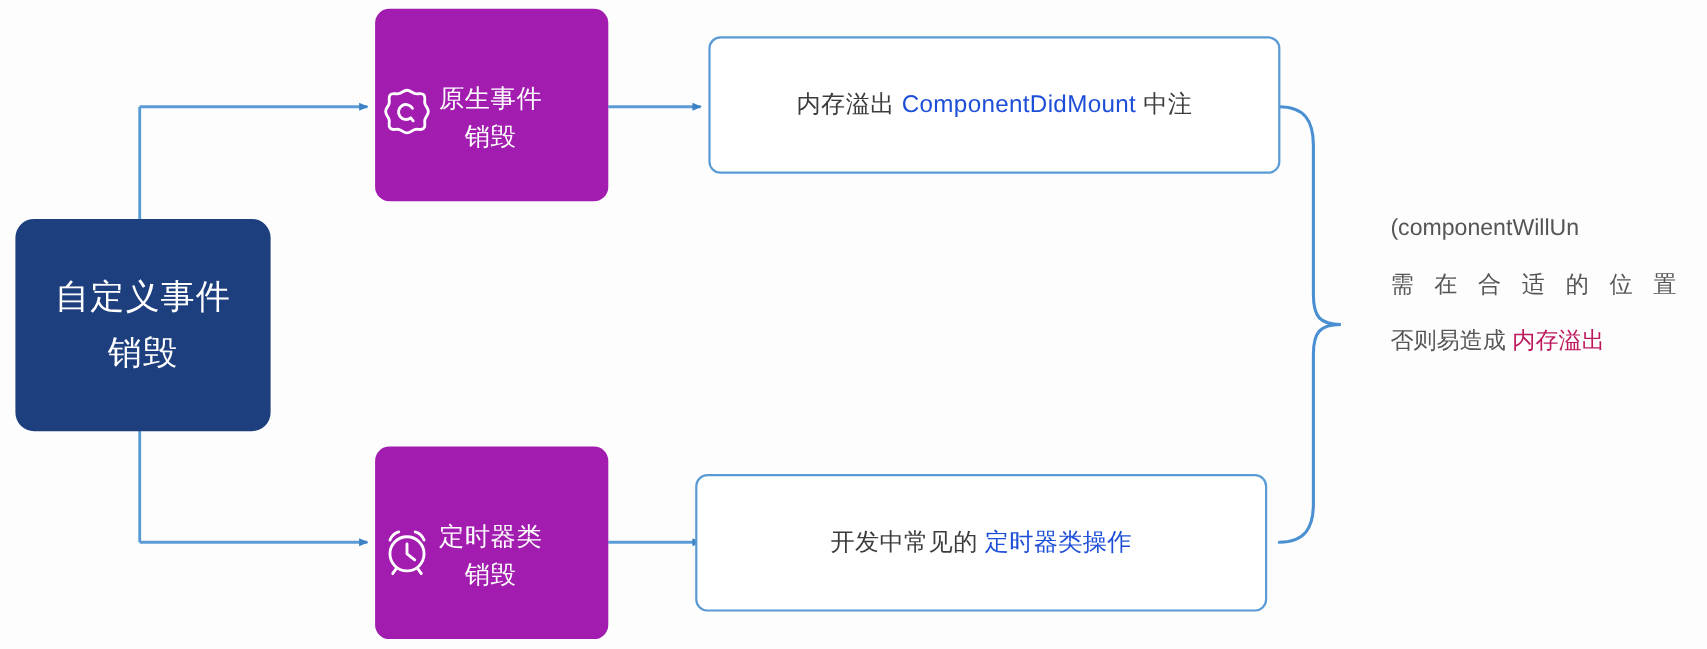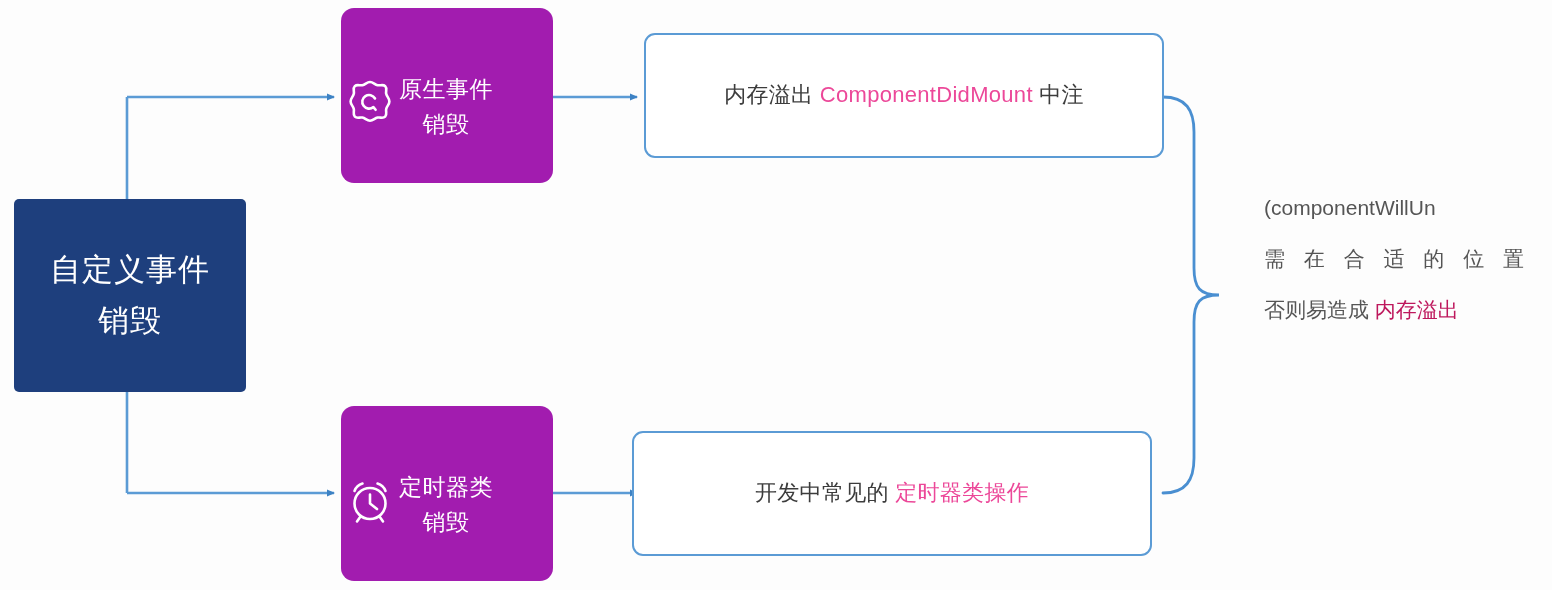--- a/index.html
+++ b/index.html
@@ -28,21 +28,21 @@
   }
 
   
   .node-root {
     position: absolute;
     left: 14px;
     top: 199px;
     width: 232px;
     height: 193px;
     background: #1e3f7d;
-    border-radius: 5px;
+    border-radius: 17px;
     display: flex;
     flex-direction: column;
     align-items: center;
     justify-content: center;
     color: #ffffff;
     box-sizing: border-box;
   }
   .node-root .line {
     font-size: 31px;
     line-height: 1.62;
@@ -107,21 +107,21 @@
     width: 520px;
     height: 125px;
   }
   .desc-text {
     font-size: 22px;
     line-height: 1.75;
     color: #3c3c3c;
     text-align: center;
     letter-spacing: 0.3px;
   }
-  .desc-text .accent { color: #ec4899; }
+  .desc-text .accent { color: #1d4ed8; }
   .desc-box.bottom .desc-text { white-space: nowrap; }
 
   
   .conclusion {
     position: absolute;
     left: 1264px;
     top: 183px;
     width: 280px;
     font-size: 21px;
     line-height: 2.42;

